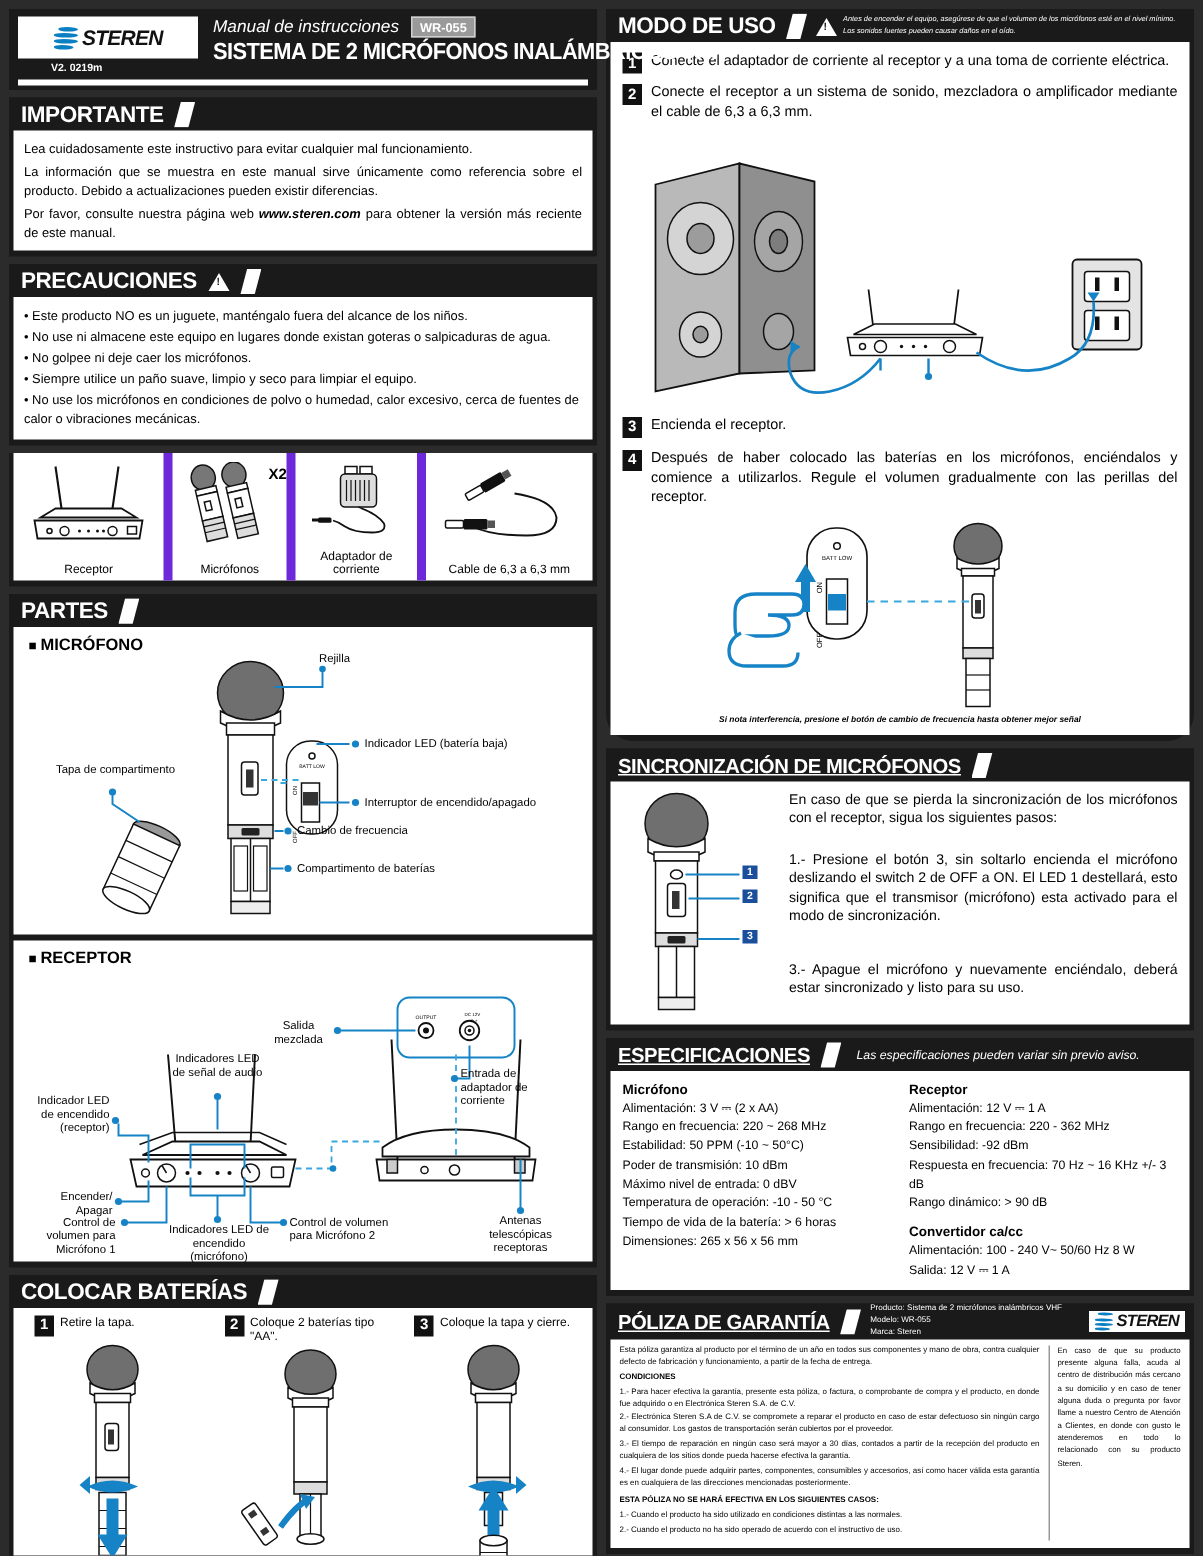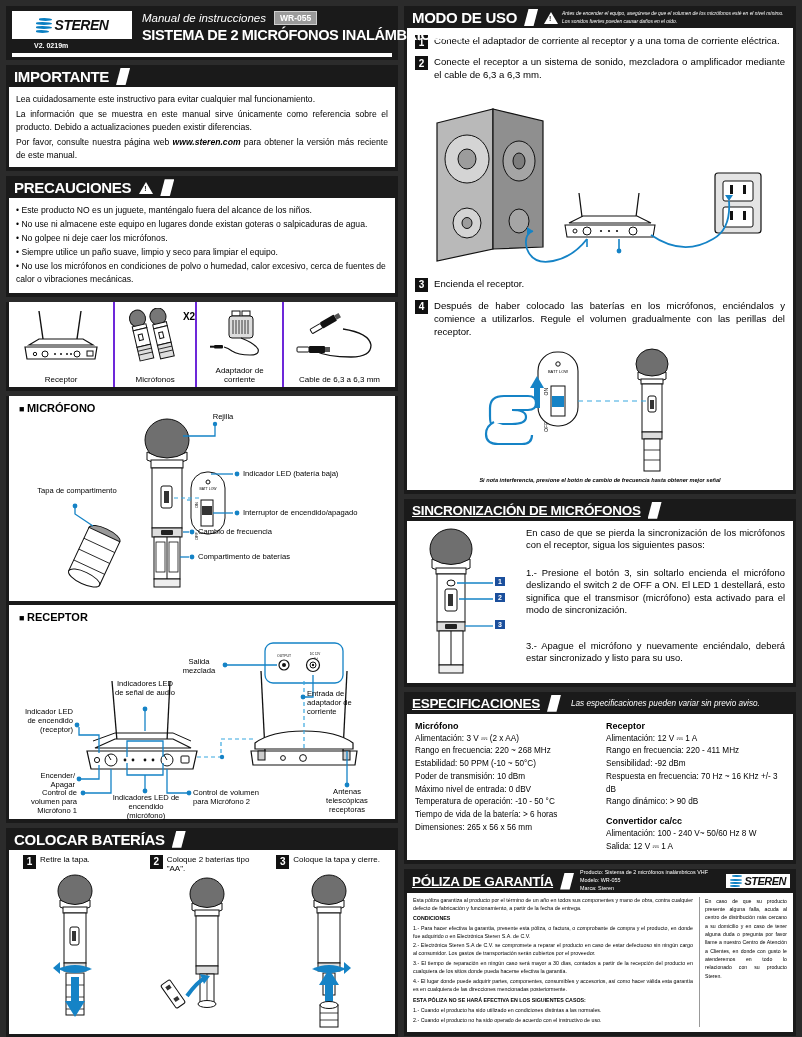--- a/index.html
+++ b/index.html
@@ -51,21 +51,21 @@
   ul.bullets { margin:0; padding:0; list-style:none; }
   ul.bullets li { font-size:8.6px; line-height:1.5; margin-bottom:1px; }
   ul.bullets li:before { content:"• "; }
 
   .warn-tri { display:inline-block; width:0; height:0; border-left:7px solid transparent;
               border-right:7px solid transparent; border-bottom:12px solid #fff; position:relative; vertical-align:-2px; }
   .warn-tri:after { content:"!"; position:absolute; left:-2px; top:3px; font-size:7px; color:#1a1a1a; font-weight:bold; }
 
   
   .contenido-grid { display:grid; grid-template-columns:1.1fr 0.85fr 0.9fr 1.15fr; gap:0; }
-  .cg-cell { border-right:2px solid #6d28d9; padding:3px 2px 2px 2px; display:flex; flex-direction:column;
+  .cg-cell { border-right:6px solid #6d28d9; padding:3px 2px 2px 2px; display:flex; flex-direction:column;
              align-items:center; justify-content:flex-end; min-height:70px; }
   .cg-cell:last-child { border-right:none; }
   .cg-cap { font-size:8px; text-align:center; line-height:1.2; margin-top:3px; }
   .cg-art { flex:1; display:flex; align-items:center; justify-content:center; width:100%; }
 
   
   .part-label { font-size:11px; font-weight:bold; margin:2px 0 0 4px; }
   .part-label:before { content:"■ "; font-size:9px; }
   .diagram { position:relative; width:100%; }
   .lbl { position:absolute; font-size:7.6px; line-height:1.2; }
@@ -264,20 +264,24 @@
               </svg>
             </div>
             <div class="cg-cap">Cable de 6,3 a 6,3 mm</div>
           </div>
 
         </div>
       </div>
     </div>
 
     <div class="sect" style="flex:1;">
+      <div class="sect-head">
+        <span class="sect-title">PARTES</span>
+        <span class="slash"></span>
+      </div>
 
       <div class="sect-body" style="padding:4px 6px 2px 6px;">
         <div class="part-label">MICRÓFONO</div>
         <div class="diagram" style="height:185px;">
           <svg width="380" height="185" viewBox="0 0 380 185" style="position:absolute;left:0;top:0;">
 
             <ellipse cx="152" cy="26" rx="22" ry="21" fill="#6f6f6f" stroke="#111"></ellipse>
             <path d="M132 38 Q152 50 172 38 L172 46 Q152 56 132 46 Z" fill="#fff" stroke="#111"></path>
             <rect x="136" y="46" width="32" height="8" fill="#fff" stroke="#111"></rect>
             <rect x="137" y="54" width="30" height="60" fill="#fff" stroke="#111"></rect>
@@ -498,21 +502,21 @@
           </div>
 
         </div>
       </div>
     </div>
 
   </div>
 
   <div class="col">
 
-    <div class="sect" style="flex:1;">
+    <div class="sect" style="flex:1;border-radius:18px;">
       <div class="sect-head">
         <span class="sect-title">MODO DE USO</span>
         <span class="slash"></span>
         <span class="warn-tri" style="margin-left:6px; flex:0 0 auto;"></span>
         <span class="sect-note" style="font-size:4.9px; line-height:1.5; margin-left:4px; padding-right:5px;">Antes de encender el equipo, asegúrese de que el volumen de los micrófonos esté en el nivel mínimo. Los sonidos fuertes pueden causar daños en el oído.</span>
       </div>
       <div class="sect-body" style="padding:7px 8px;">
 
         <div class="step">
           <span class="num">1</span>
@@ -667,21 +671,21 @@
             <p class="spec-l">Estabilidad: 50 PPM (-10 ~ 50°C)</p>
             <p class="spec-l">Poder de transmisión: 10 dBm</p>
             <p class="spec-l">Máximo nivel de entrada: 0 dBV</p>
             <p class="spec-l">Temperatura de operación:  -10  -  50 °C</p>
             <p class="spec-l">Tiempo de vida de la batería: &gt; 6 horas</p>
             <p class="spec-l">Dimensiones: 265 x 56 x 56 mm</p>
           </div>
           <div>
             <p class="spec-h">Receptor</p>
             <p class="spec-l">Alimentación: 12 V ⎓  1 A</p>
-            <p class="spec-l">Rango en frecuencia: 220 - 411 MHz</p>
+            <p class="spec-l">Rango en frecuencia: 220 - 362 MHz</p>
             <p class="spec-l">Sensibilidad: -92 dBm</p>
             <p class="spec-l">Respuesta en frecuencia: 70 Hz ~ 16 KHz  +/- 3 dB</p>
             <p class="spec-l">Rango dinámico: &gt; 90 dB</p>
             <p class="spec-h mt">Convertidor ca/cc</p>
             <p class="spec-l">Alimentación: 100 - 240 V~  50/60 Hz  8 W</p>
             <p class="spec-l">Salida: 12 V ⎓  1 A</p>
           </div>
         </div>
       </div>
     </div>

